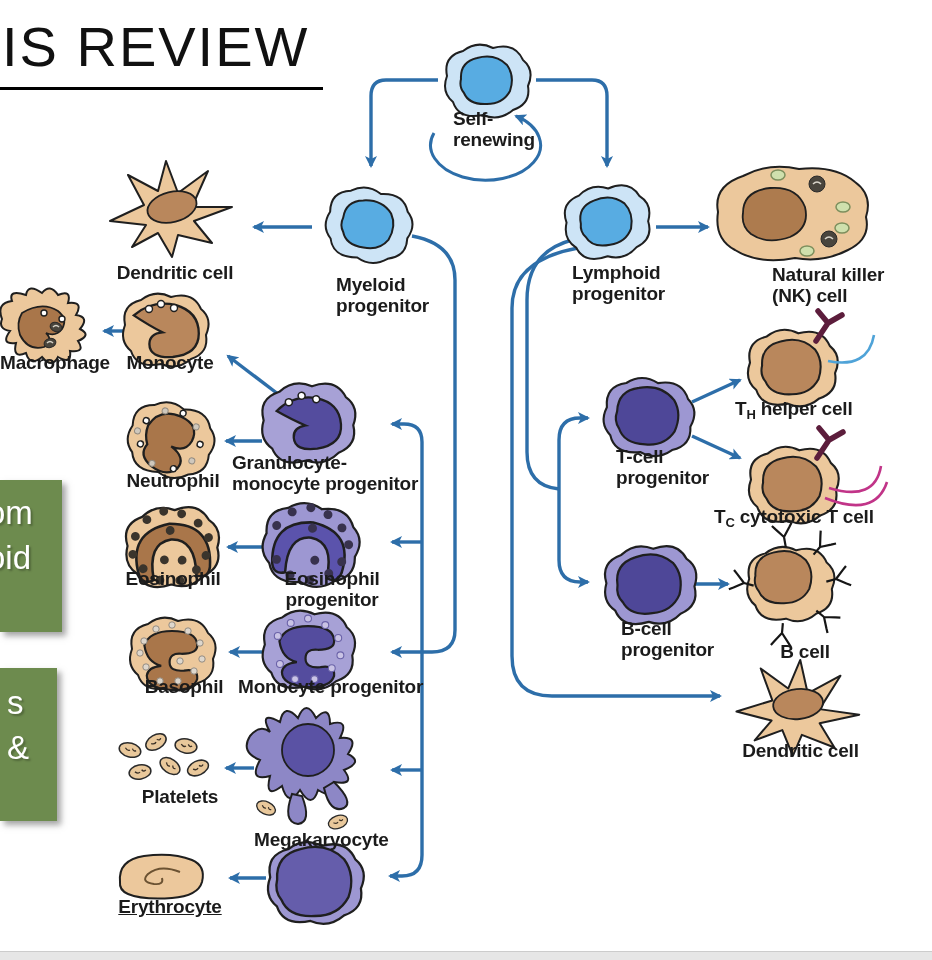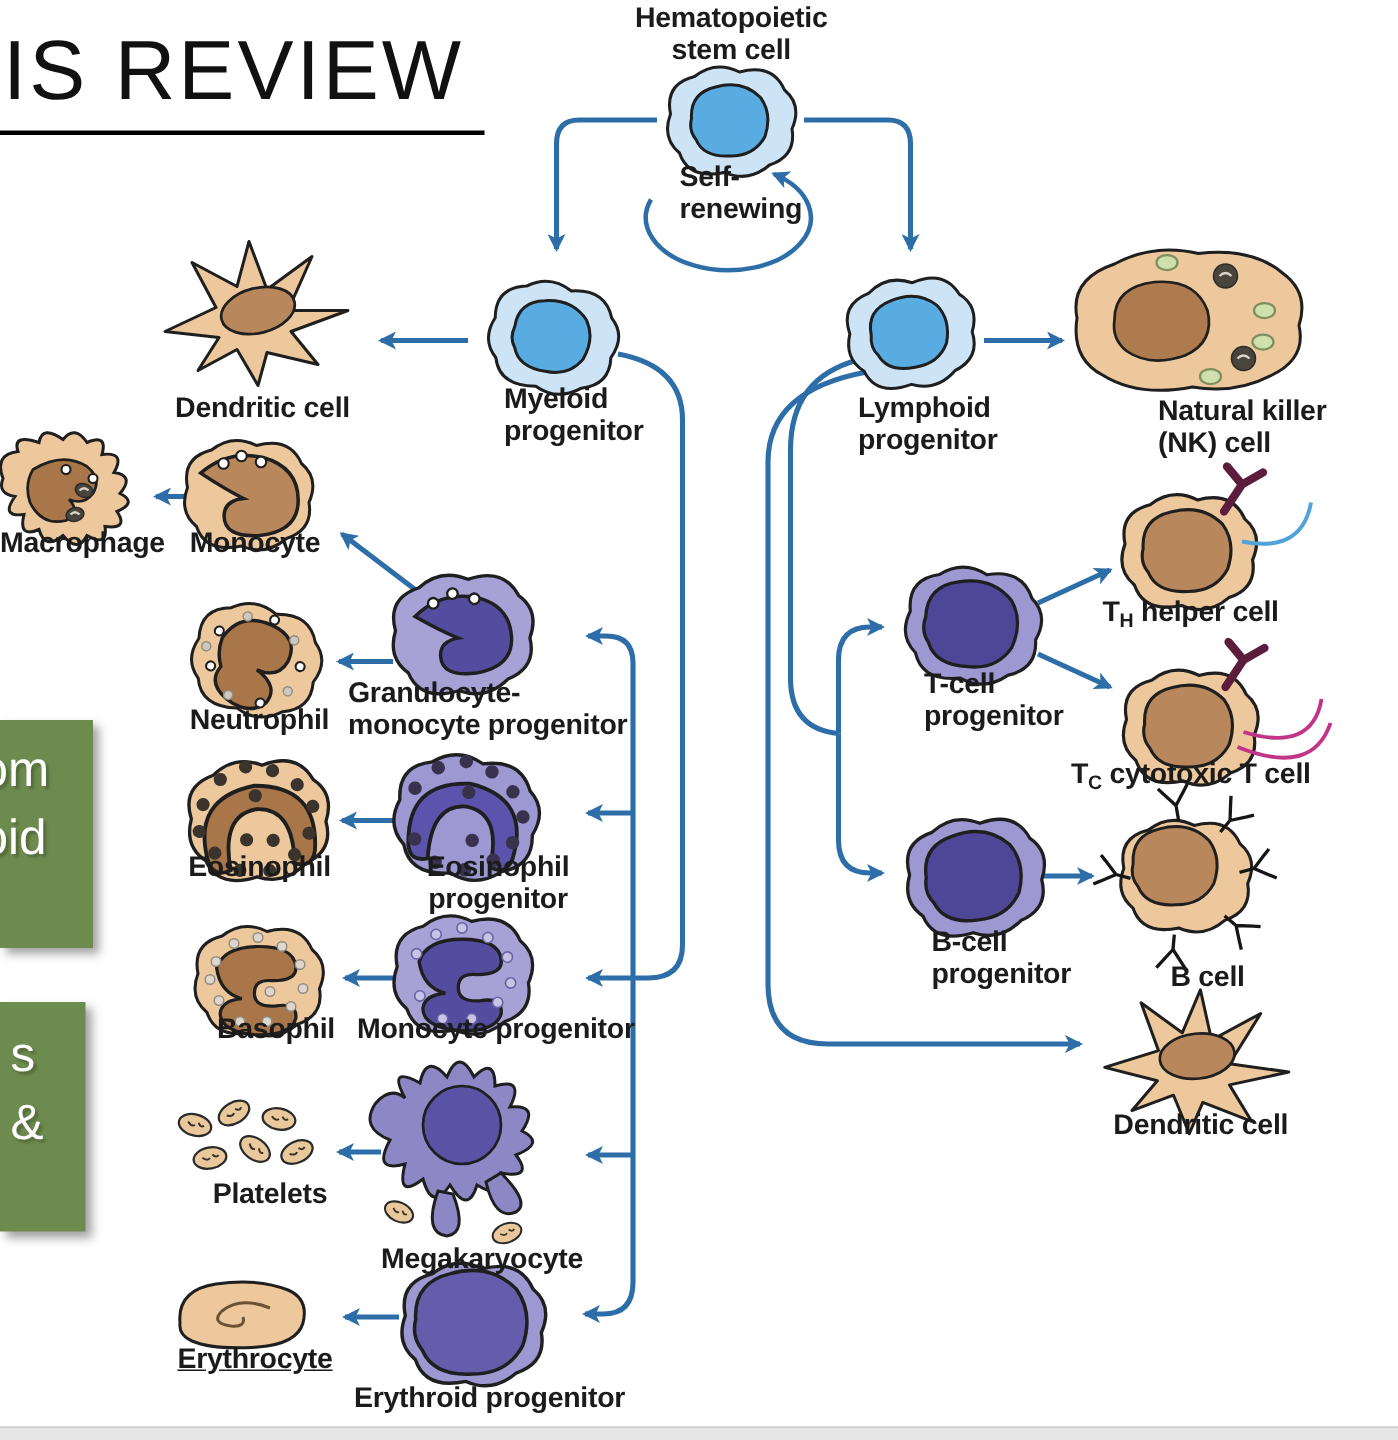--- a/index.html
+++ b/index.html
@@ -317,45 +317,42 @@
 
     <g transform="translate(797,712) rotate(8)">
       <use href="#star" class="ct" stroke-linejoin="round"></use>
       <ellipse cx="0" cy="-8" rx="25" ry="15" transform="rotate(-14 0 -8)" class="ctn"></ellipse>
     </g>
   </g>
 </svg>
 
 <div class="title">IS REVIEW</div>
 
-<div class="lbl ctr" style="left:405px;top:2px;width:165px;">Hematopoietic
-stem cell</div>
 <div class="lbl" style="left:453px;top:108px;width:120px;">Self-
 renewing</div>
-<div class="lbl" style="left:336px;top:256px;width:130px;">Myeloid
+<div class="lbl" style="left:336px;top:274px;width:130px;">Myeloid
 progenitor</div>
 <div class="lbl" style="left:572px;top:262px;width:130px;">Lymphoid
 progenitor</div>
 <div class="lbl ctr" style="left:95px;top:262px;width:160px;">Dendritic cell</div>
 <div class="lbl" style="left:752px;top:264px;width:170px;margin-left:20px;">Natural killer
 (NK) cell</div>
 <div class="lbl ctr" style="left:-2px;top:352px;width:114px;">Macrophage</div>
 <div class="lbl ctr" style="left:120px;top:352px;width:100px;">Monocyte</div>
 <div class="lbl ctr" style="left:118px;top:458px;width:110px;margin-top:12px;">Neutrophil</div>
 <div class="lbl" style="left:232px;top:452px;width:210px;">Granulocyte-
 monocyte progenitor</div>
 <div class="lbl ctr" style="left:114px;top:568px;width:118px;">Eosinophil</div>
 <div class="lbl ctr" style="left:276px;top:568px;width:112px;">Eosinophil
 progenitor</div>
 <div class="lbl ctr" style="left:128px;top:676px;width:112px;">Basophil</div>
 <div class="lbl" style="left:238px;top:676px;width:200px;">Monocyte progenitor</div>
 <div class="lbl ctr" style="left:124px;top:786px;width:112px;">Platelets</div>
 <div class="lbl" style="left:254px;top:829px;width:180px;">Megakaryocyte</div>
 <div class="lbl ctr" style="left:110px;top:896px;width:120px;text-decoration:underline;">Erythrocyte</div>
-<div class="lbl" style="left:236px;top:922px;width:210px;">Erythroid progenitor</div>
 <div class="lbl" style="left:616px;top:446px;width:120px;">T-cell
 progenitor</div>
 <div class="lbl" style="left:735px;top:398px;text-align:center;"><span>T</span><span class="sub">H</span><span> helper cell</span></div>
 <div class="lbl" style="left:714px;top:506px;"><span>T</span><span class="sub">C</span><span> cytotoxic T cell</span></div>
 <div class="lbl" style="left:621px;top:618px;width:120px;">B-cell
 progenitor</div>
 <div class="lbl ctr" style="left:760px;top:641px;width:90px;">B cell</div>
 <div class="lbl ctr" style="left:728px;top:740px;width:145px;">Dendritic cell</div>
 
 <div class="gbox box1">

